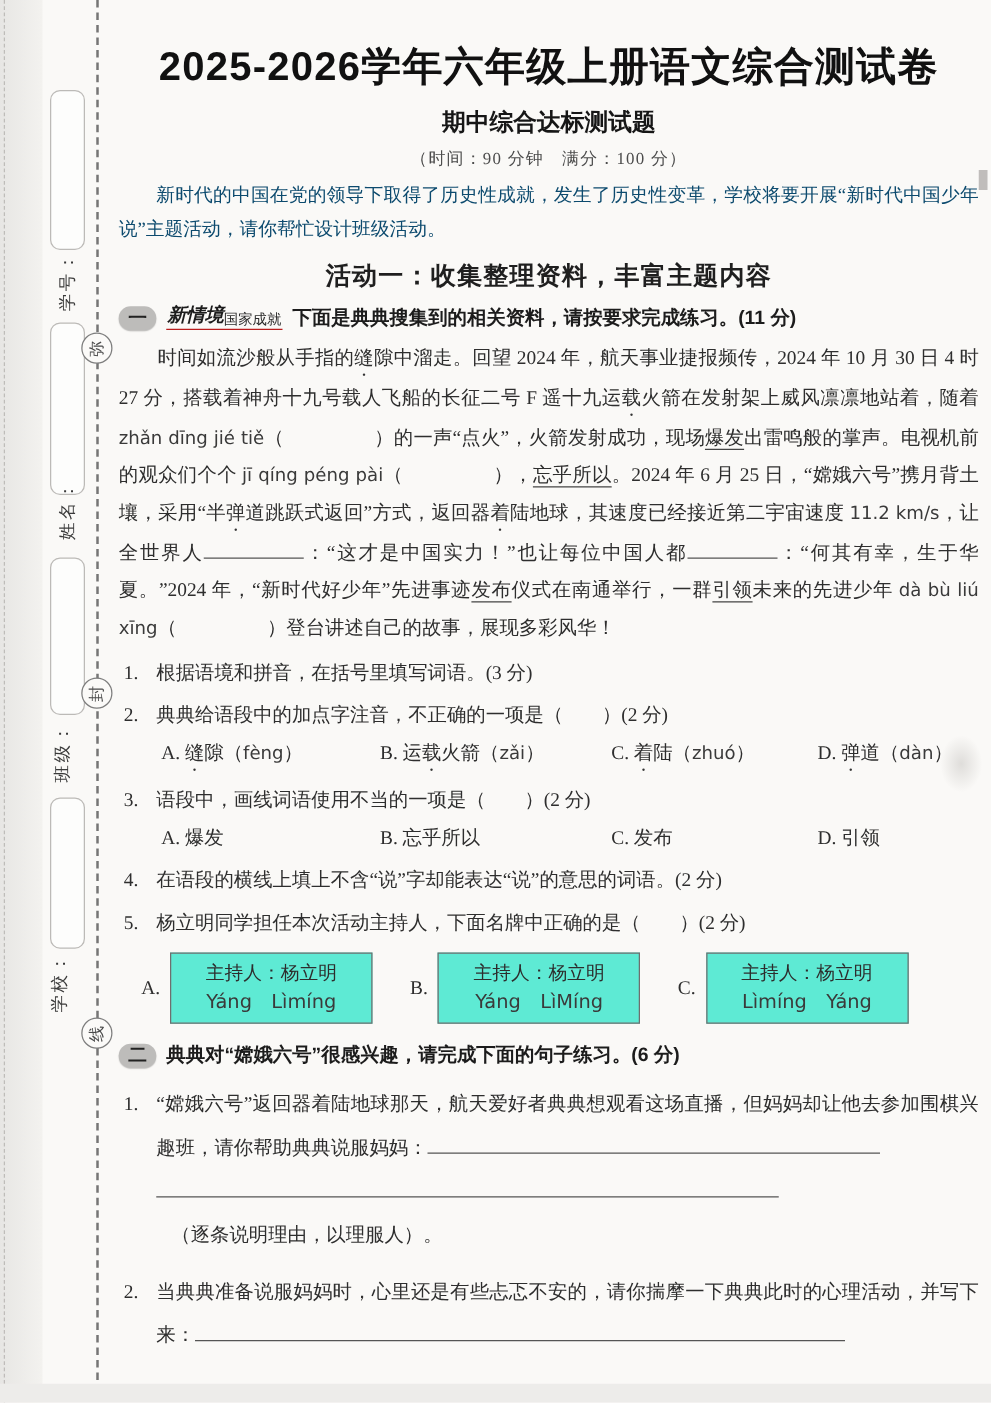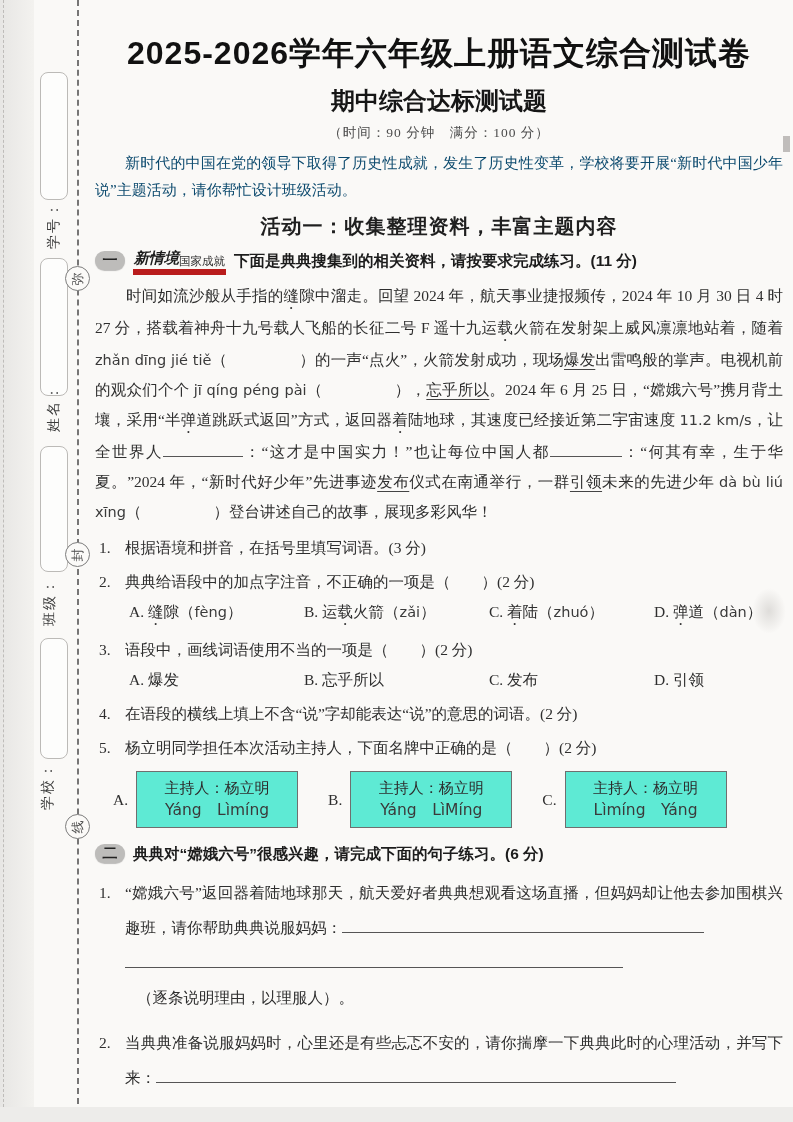--- a/index.html
+++ b/index.html
@@ -18,30 +18,30 @@
     background:#fbfaf8;display:flex;align-items:center;justify-content:center;font-size:13px;color:#4a4a4a;}
   .seal-circle span{transform:rotate(-90deg);display:block;}
   .artifact-frag{position:absolute;left:783px;top:136px;width:7px;height:16px;background:#8f8d8a;opacity:.55;}
   .artifact-blob{position:absolute;left:752px;top:588px;width:34px;height:46px;border-radius:50%;
     background:radial-gradient(#d8d6d3,transparent 70%);opacity:.8;}
   
   .content{position:absolute;left:95px;top:16px;width:688px;}
   .title{margin-top:16px;text-align:center;font-family:"Liberation Sans","DejaVu Sans",sans-serif;
     font-weight:bold;font-size:32px;letter-spacing:1px;color:#111;}
   .subtitle{margin-top:9px;text-align:center;font-family:"Liberation Sans","DejaVu Sans",sans-serif;
-    font-weight:bold;font-size:24px;color:#161616;}
+    font-weight:bold;font-size:19px;color:#161616;}
   .meta{margin-top:7px;text-align:center;font-size:13.5px;color:#4c4c4c;letter-spacing:1px;}
   .intro{margin:8px 0 0 0;font-size:15px;line-height:27px;text-indent:2em;text-align:justify;color:#0c4a6e;}
   .act-head{margin-top:9px;text-align:center;font-family:"Liberation Sans","DejaVu Sans",sans-serif;
     font-weight:bold;font-size:20px;color:#1f1f1f;letter-spacing:1px;}
   .sec-row{margin-top:9px;display:flex;align-items:flex-start;font-family:"Liberation Sans","DejaVu Sans",sans-serif;}
   .badge{flex:0 0 auto;width:30px;height:19px;margin:2px 8px 0 0;border-radius:10px;background:#bdbcba;
     box-shadow:0 1px 1px rgba(0,0,0,.25);display:flex;align-items:center;justify-content:center;
     font-weight:bold;font-size:15px;color:#222;}
-  .q-tag{flex:0 0 auto;margin-right:8px;border-bottom:6px solid #b91c1c;padding:0 1px 1px 1px;white-space:nowrap;}
+  .q-tag{flex:0 0 auto;margin-right:8px;border-bottom:1px solid #b91c1c;padding:0 1px 1px 1px;white-space:nowrap;}
   .tag-main{font-weight:bold;font-style:italic;font-size:15px;color:#1d1d1d;}
   .tag-sub{font-size:11.5px;color:#2c2c2c;position:relative;top:2px;}
   .stem{font-weight:bold;font-size:15.5px;color:#1c1c1c;line-height:23px;}
   .passage{margin:6px 0 0 0;font-size:15.5px;line-height:30px;text-indent:2em;text-align:justify;color:#2e2e2e;}
   .py{font-family:"DejaVu Sans","Liberation Sans",sans-serif;font-size:14.5px;color:#3a3a3a;}
   .u{text-decoration:underline;text-underline-offset:4px;text-decoration-color:#444;}
   .dot{text-emphasis:filled dot #333;text-emphasis-position:under right;
        -webkit-text-emphasis:filled dot #333;-webkit-text-emphasis-position:under right;}
   .blank{display:inline-block;border-bottom:1px solid #555;height:14px;vertical-align:baseline;}
   .gap{display:inline-block;height:10px;}

